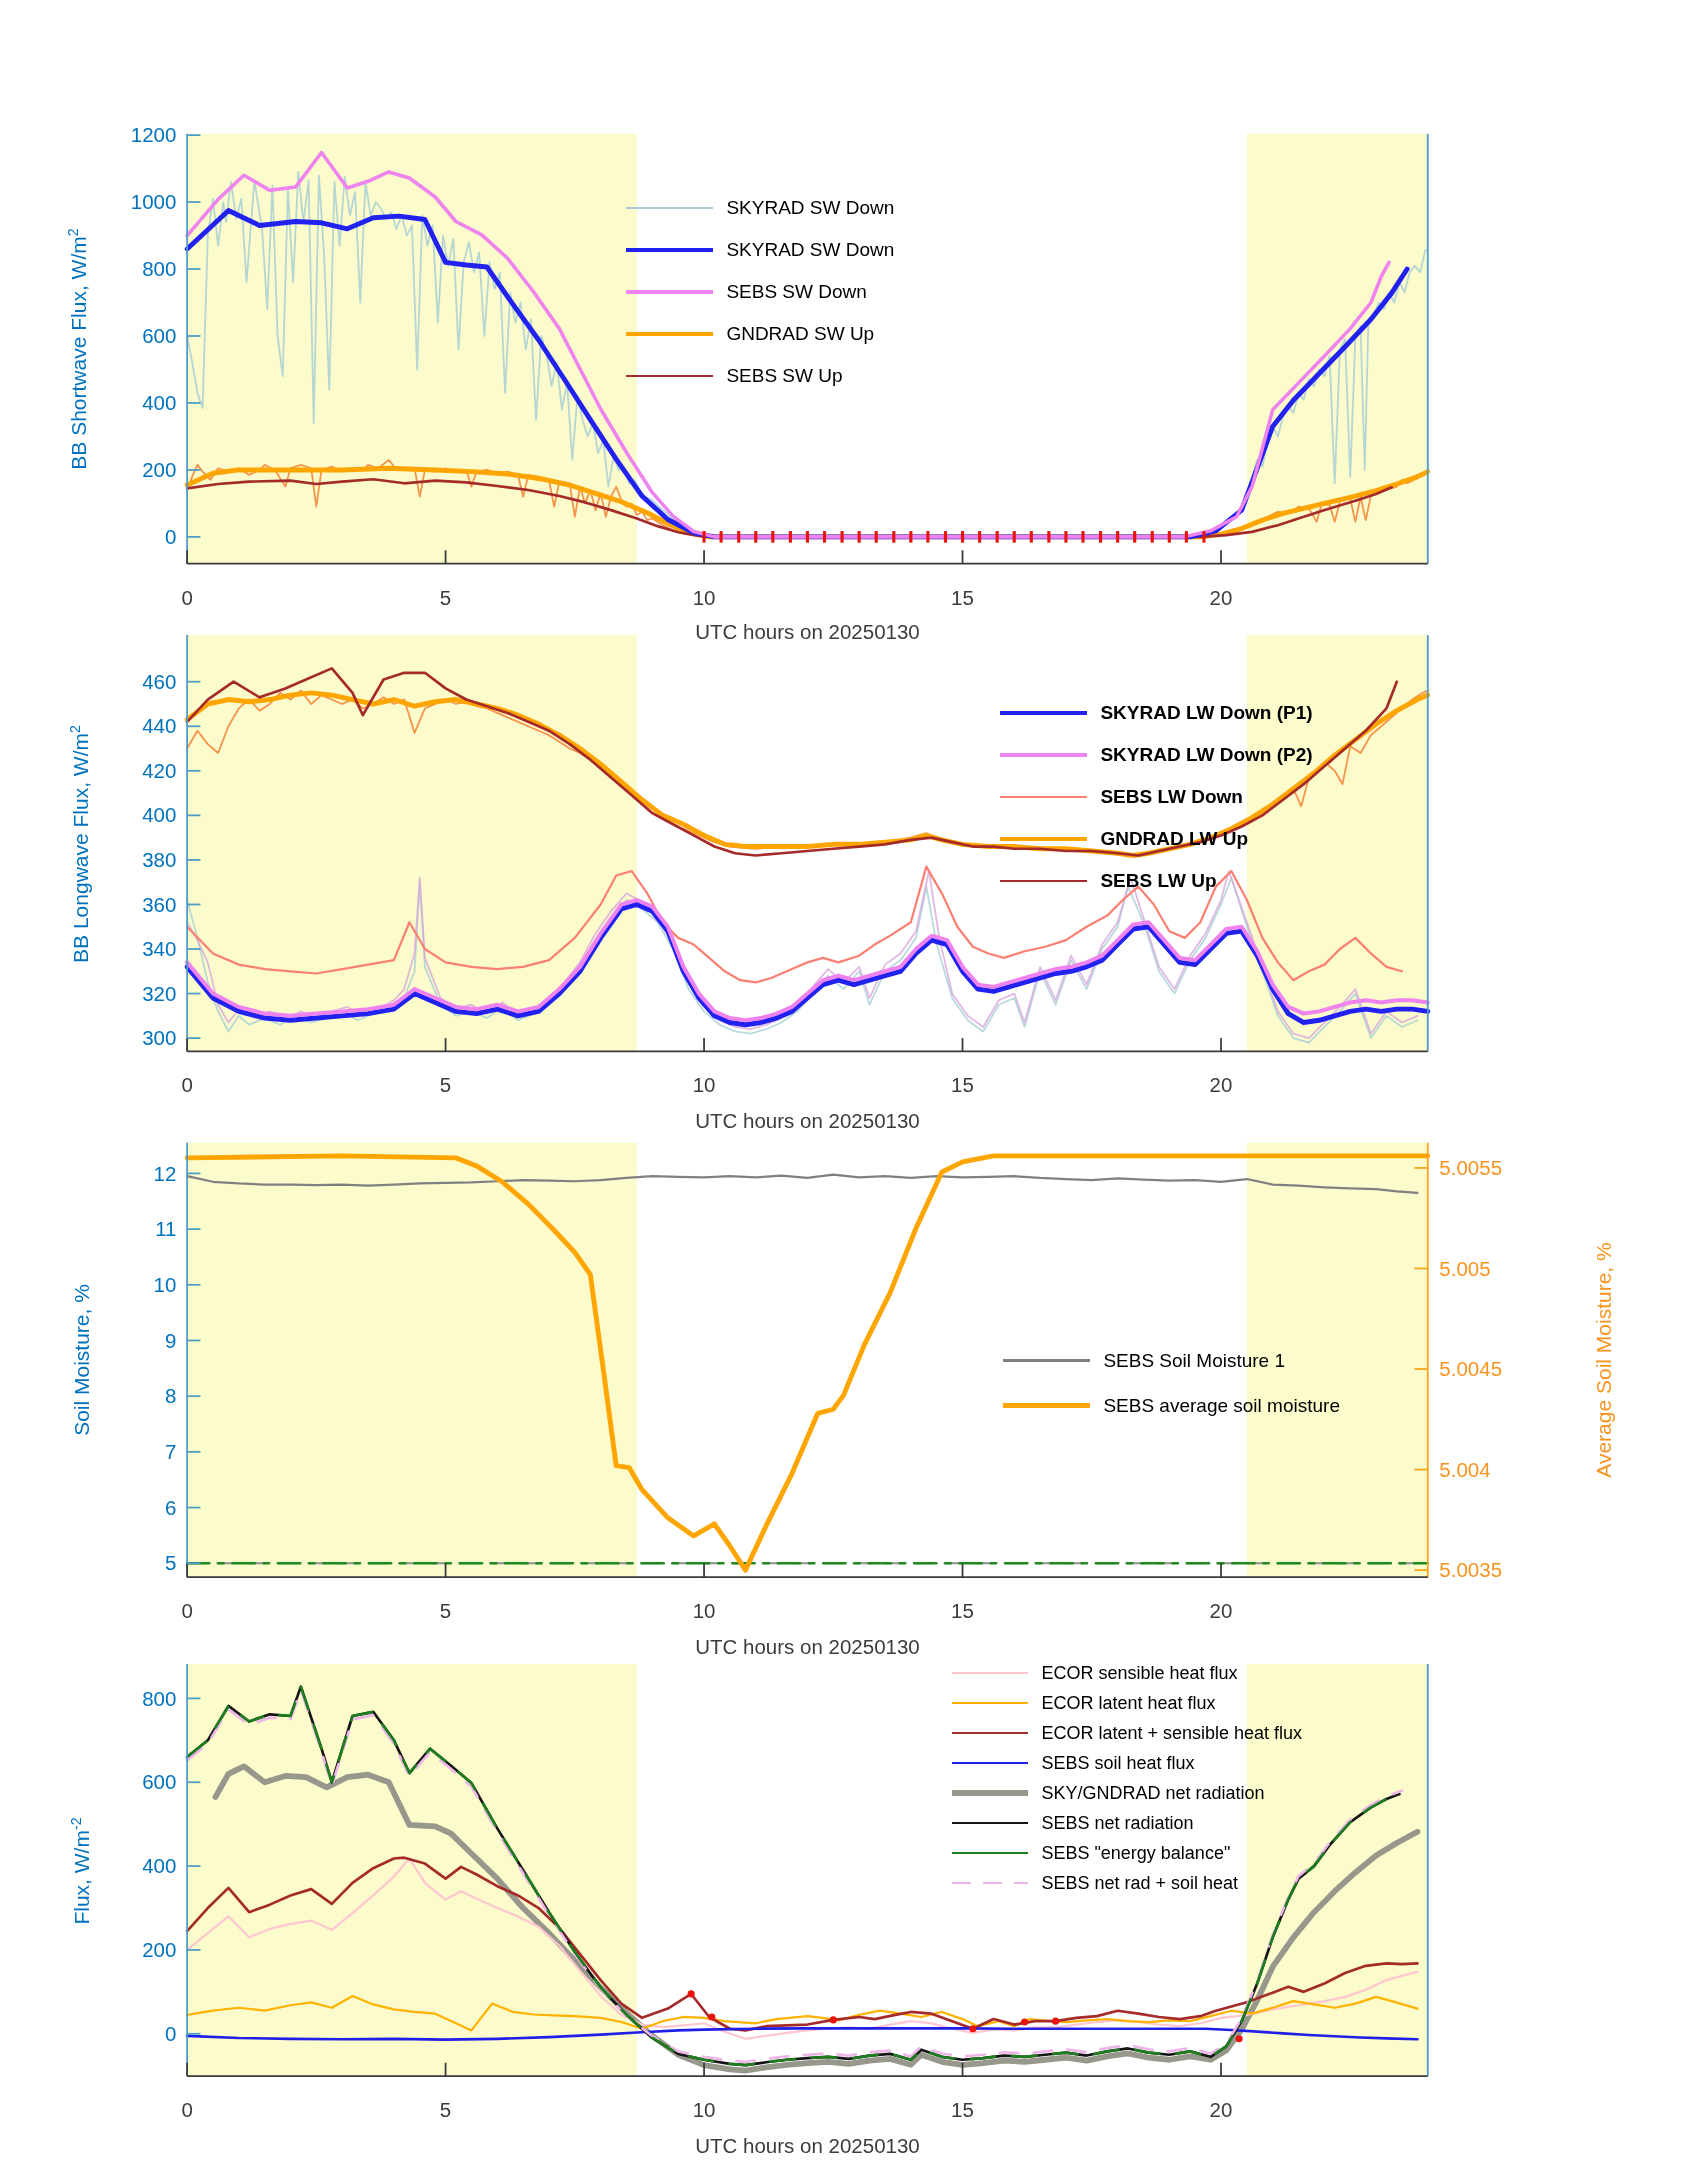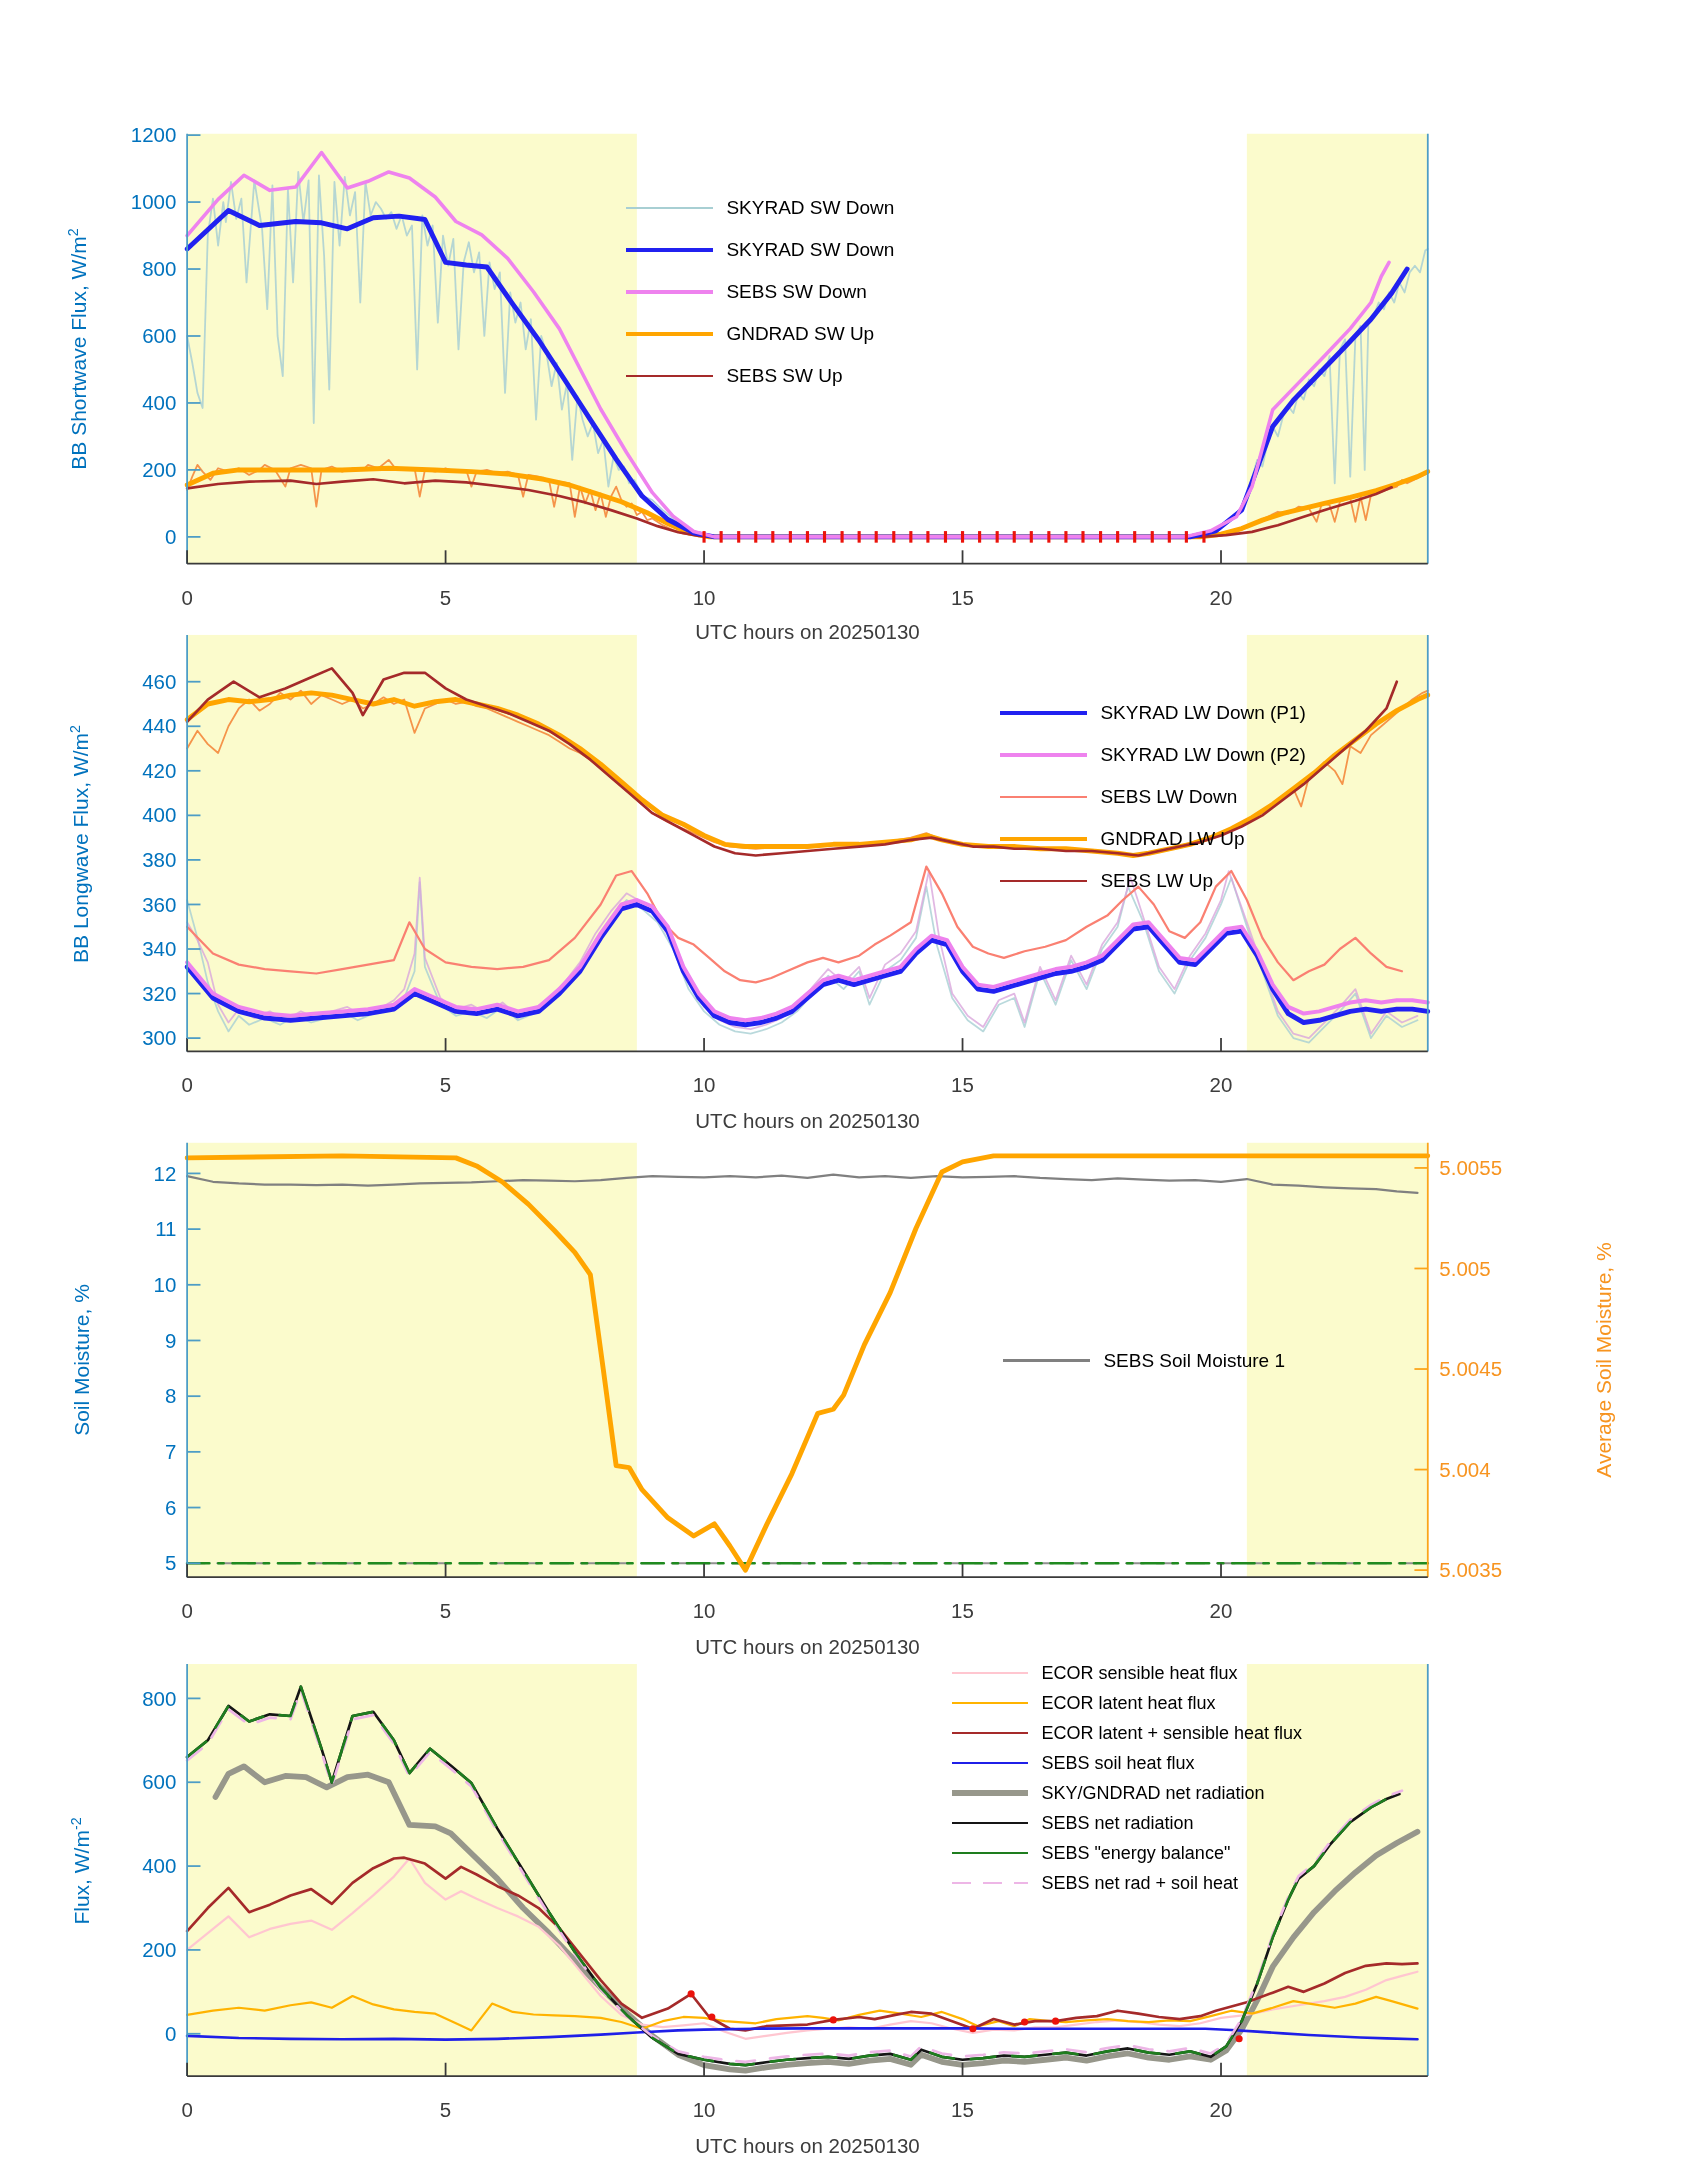--- a/index.html
+++ b/index.html
@@ -12,21 +12,21 @@
   .yl1{left:78px;top:349px;}
   .yl2{left:80px;top:844px;}
   .yl3{left:82px;top:1360px;}
   .yl4{left:81px;top:1871px;}
   .ylr{left:1604px;top:1360px;color:#F79420;}
   .xlabel{position:absolute;left:540px;width:535px;text-align:center;color:#3C3C3C;font-size:20.5px;}
   .xl1{top:620px;} .xl2{top:1109px;} .xl3{top:1635px;} .xl4{top:2134px;}
   ul.legend{position:absolute;list-style:none;margin:0;padding:0;}
   ul.legend li{display:flex;align-items:center;color:#000;}
   .lg1{left:626px;top:187px;} .lg1 li{height:42px;font-size:19px;text-align:right;}
-  .lg2{left:1000px;top:692px;} .lg2 li{height:42px;font-size:19px;}
+  .lg2{left:1000px;top:692px;} .lg2 li{height:42px;font-size:19px;font-weight:bold;}
   .lg3{left:1003px;top:1338px;text-align:right;} .lg3 li{height:45px;font-size:19px;}
   .lg4{left:952px;top:1658px;} .lg4 li{height:30px;font-size:18px;}
   .swatch{display:inline-block;flex:none;margin-right:13.4px;}
   .lg1 .swatch,.lg2 .swatch,.lg3 .swatch{width:87px;}
   .lg4 .swatch{width:76px;}
 </style>
 </head>
 <body>
 
 <div class="page">
@@ -297,20 +297,24 @@
       <li>
         <span class="swatch" style="height: 2.7px; background: rgb(165, 42, 42);"></span>
         <span>SEBS LW Up</span>
       </li>
     </ul>
   <ul class="legend lg3" id="legend-2">
       <li>
         <span class="swatch" style="height: 2.2px; background: rgb(128, 128, 128);"></span>
         <span>SEBS Soil Moisture 1</span>
       </li>
+      <li>
+        <span class="swatch" style="height: 4.9px; background: rgb(255, 165, 0);"></span>
+        <span>SEBS average soil moisture</span>
+      </li>
     </ul>
   <ul class="legend lg4" id="legend-3">
       <li>
         <span class="swatch" style="height: 2.2px; background: rgb(255, 198, 208);"></span>
         <span>ECOR sensible heat flux</span>
       </li>
       <li>
         <span class="swatch" style="height: 2.2px; background: rgb(255, 179, 0);"></span>
         <span>ECOR latent heat flux</span>
       </li>

